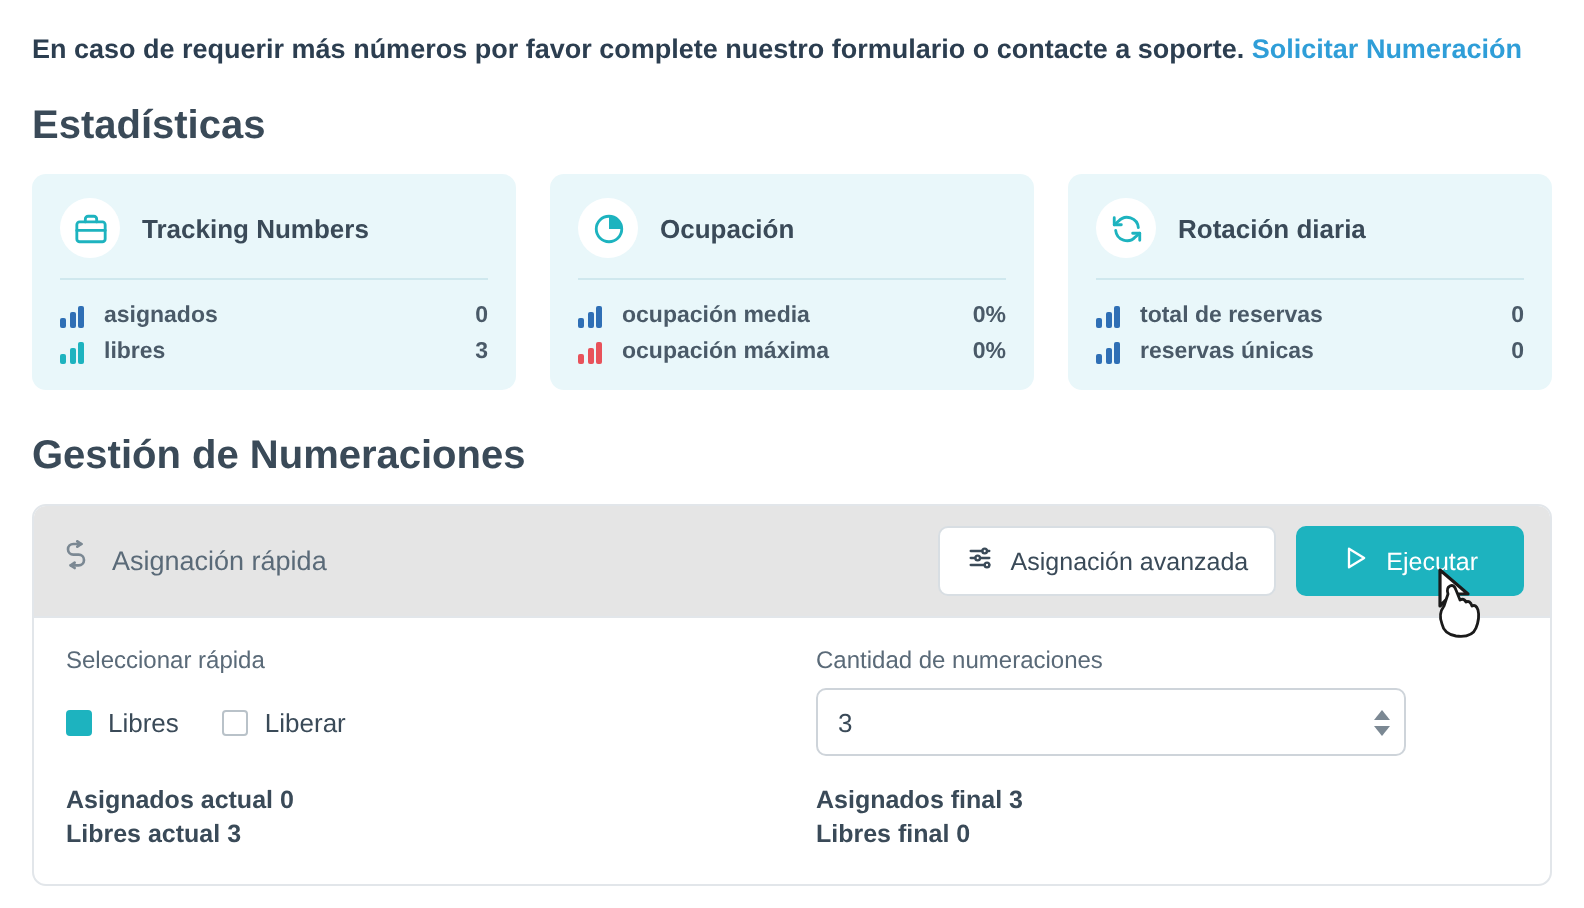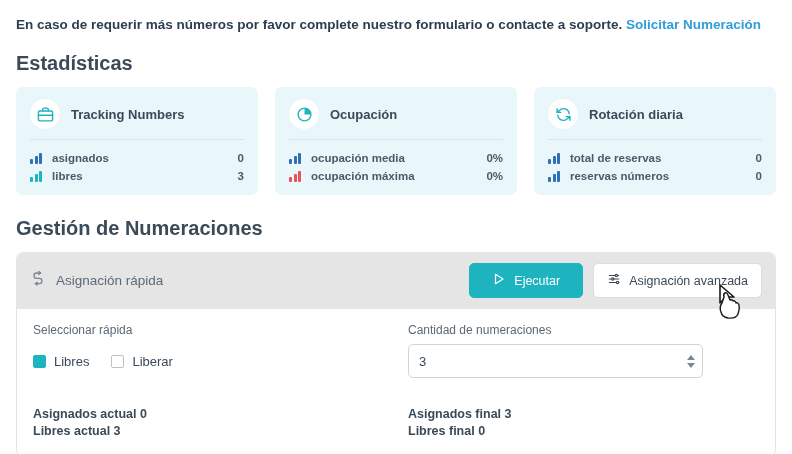--- a/index.html
+++ b/index.html
@@ -232,21 +232,21 @@
   .spin-arrows span {
     width: 0; height: 0;
     border-left: 4px solid transparent;
     border-right: 4px solid transparent;
   }
   .spin-arrows .up { border-bottom: 5px solid #7b8893; }
   .spin-arrows .down { border-top: 5px solid #7b8893; }
 
   .summary-row {
     display: flex;
-    margin-top: 28px;
+    margin-top: 14px;
   }
   .summary-col { }
   .summary-col .line {
     font-size: 12.5px;
     font-weight: bold;
     color: #3a4a58;
     line-height: 17px;
   }
 
   
@@ -359,66 +359,66 @@
           </span>
           <span class="label">total de reservas</span>
           <span class="value">0</span>
         </div>
         <div class="stat-row">
           <span class="bars">
             <i style="height:5px;background:#2f6fb5"></i>
               <i style="height:8px;background:#2f6fb5"></i>
               <i style="height:11px;background:#2f6fb5"></i>
           </span>
-          <span class="label">reservas números</span>
+          <span class="label">reservas únicas</span>
           <span class="value">0</span>
         </div>
       </div>
     </div>
 
   </div>
 
   <h2 class="section-title">Gestión de Numeraciones</h2>
 
   <div class="panel">
     <div class="panel-head">
       <span>
         <svg width="16" height="16" viewBox="0 0 24 24" fill="none" stroke="#7b8893" stroke-width="2" stroke-linecap="round" stroke-linejoin="round">
           <path d="M16 3h-6a4 4 0 0 0 0 8h4a4 4 0 0 1 0 8H8"></path>
           <path d="M13 1l3 2-3 2"></path>
           <path d="M11 17l-3 2 3 2"></path>
         </svg>
       </span>
       <span class="head-title">Asignación rápida</span>
-
-      <button class="btn btn-primary">
-        <span>
-          <svg width="14" height="14" viewBox="0 0 24 24" fill="none" stroke="#ffffff" stroke-width="2" stroke-linecap="round" stroke-linejoin="round">
-            <polygon points="6,4 19,12 6,20"></polygon>
-          </svg>
-        </span>
-        <span>Ejecutar</span>
-      </button>
 
       <button class="btn btn-outline">
         <span>
           <svg width="14" height="14" viewBox="0 0 24 24" fill="none" stroke="#3a4a58" stroke-width="2" stroke-linecap="round">
             <path d="M4 6h10"></path>
               <path d="M18 6h2"></path>
             <path d="M4 12h4"></path>
               <path d="M12 12h8"></path>
             <path d="M4 18h12"></path>
               <path d="M20 18h0"></path>
             <circle cx="16" cy="6" r="2"></circle>
             <circle cx="10" cy="12" r="2"></circle>
             <circle cx="18" cy="18" r="2"></circle>
           </svg>
         </span>
         <span>Asignación avanzada</span>
       </button>
+
+      <button class="btn btn-primary">
+        <span>
+          <svg width="14" height="14" viewBox="0 0 24 24" fill="none" stroke="#ffffff" stroke-width="2" stroke-linecap="round" stroke-linejoin="round">
+            <polygon points="6,4 19,12 6,20"></polygon>
+          </svg>
+        </span>
+        <span>Ejecutar</span>
+      </button>
     </div>
 
     <div class="panel-body">
       <div class="form-grid">
 
         <div class="col-left">
           <div class="field-label">Seleccionar rápida</div>
           <div class="checks">
             <label class="check">
               <span class="box checked"></span>

